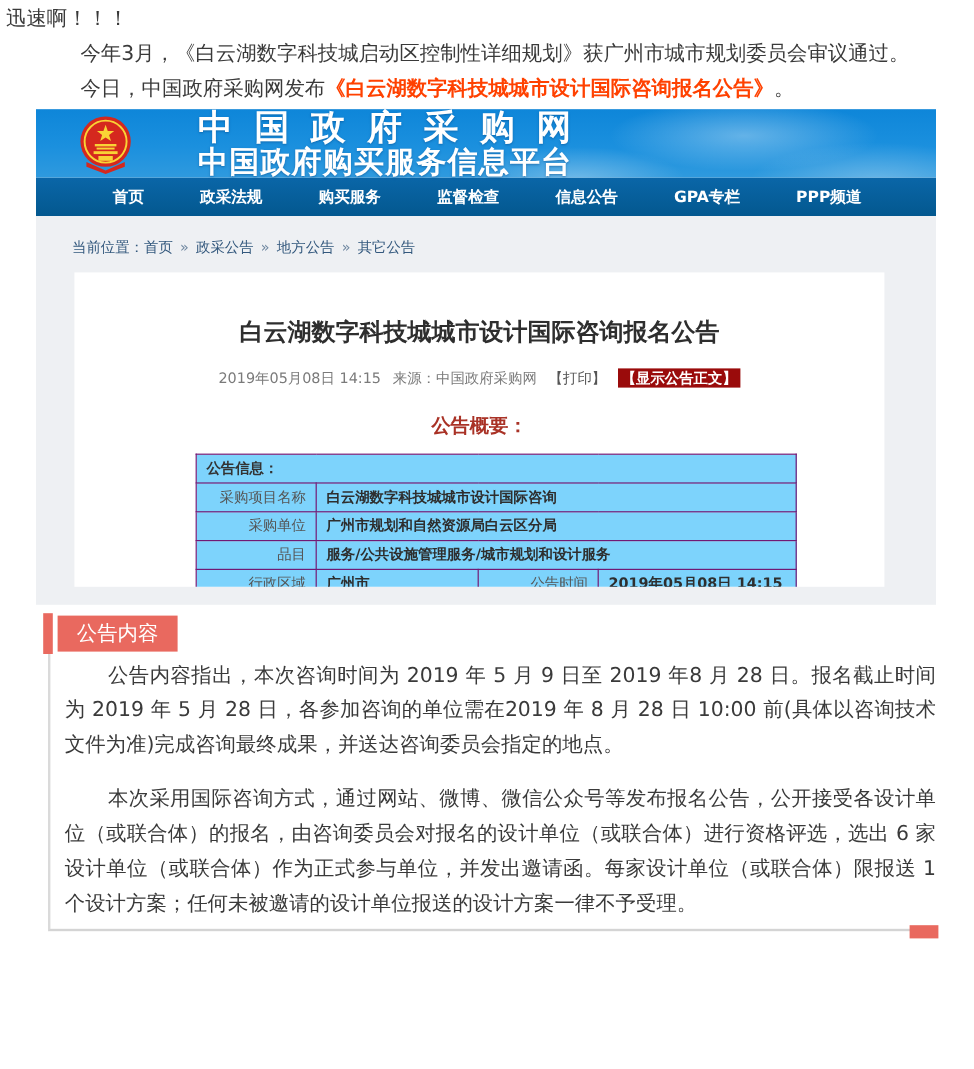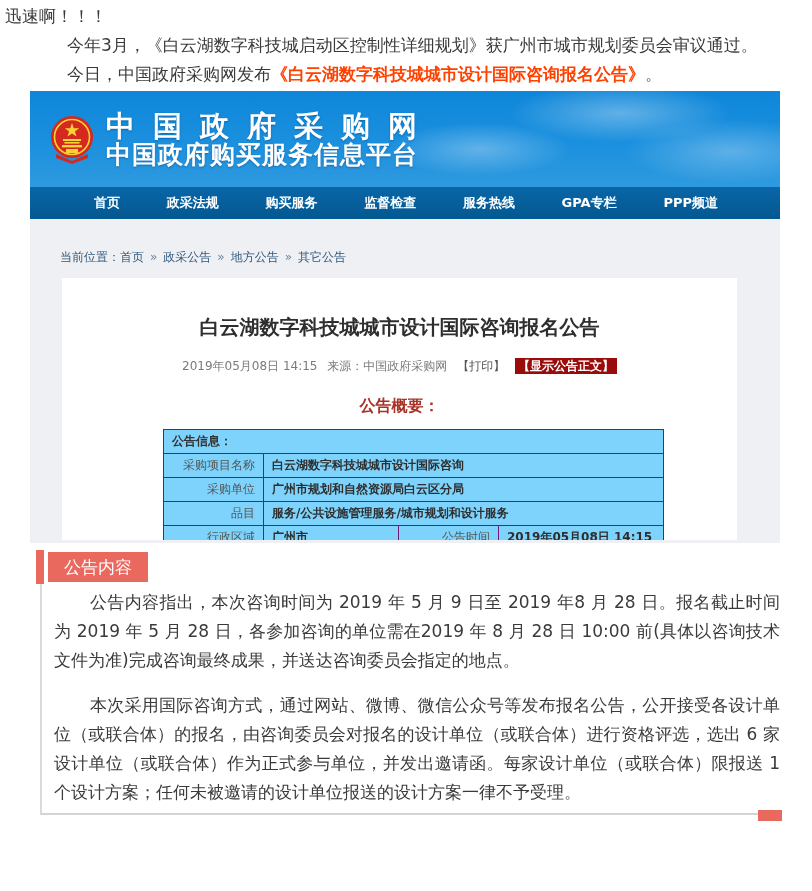--- a/index.html
+++ b/index.html
@@ -11,36 +11,36 @@
   .headline { text-align:left; line-height:26px; }
   .intro p.ip { line-height:28px; text-indent:62px; margin-top:2px; text-align:justify; }
   .intro p.ip2 { line-height:26px; }
   .red-link { color:#FF4100; font-weight:bold; cursor:pointer; }
 
   
   .shot { width:750px; margin-left:30px; margin-top:4px; background:#EEF0F3; }
   .topbar { height:26px; background:linear-gradient(180deg,#2e86cd,#1a6db5); color:#fff;
             font-size:11px; display:flex; align-items:center; justify-content:space-between;
             padding:0 22px 0 18px; }
-  .masthead { height:96px; position:relative; display:flex; align-items:center; padding-left:20px;
+  .masthead { height:57px; position:relative; display:flex; align-items:center; padding-left:36px;
       background:
         radial-gradient(ellipse 130px 38px at 450px 58px, rgba(255,255,255,.30), transparent 70%),
         radial-gradient(ellipse 160px 42px at 590px 22px, rgba(255,255,255,.33), transparent 70%),
         radial-gradient(ellipse 150px 46px at 700px 60px, rgba(255,255,255,.28), transparent 70%),
-        linear-gradient(180deg,#0E86D9 0%, #1b90de 55%, #2f9ade 100%); }
+        linear-gradient(180deg,#0E86D9 0%, #1b90de 55%, #2f9ade 100%); gap: 43px; }
   .emblem { width:44px; height:50px; flex:0 0 auto; }
   .logo-text { color:#fff; margin-left:12px; text-shadow:0 1px 2px rgba(0,60,120,.45); }
   .logo-l1 { font-size:29px; font-weight:bold; letter-spacing:18px; line-height:30px; white-space:nowrap; }
   .logo-l2 { font-size:25px; font-weight:bold; letter-spacing:1px; line-height:27px; white-space:nowrap; }
   .logo-l3 { font-size:16px; font-weight:bold; letter-spacing:2px; text-align:center; line-height:18px; }
   .navbar { height:32px; background:linear-gradient(180deg,#0a66a8,#03588f); display:flex;
             align-items:center; justify-content:space-between; padding:0 62px 0 64px; }
   .nav-item { color:#fff; font-size:13px; font-weight:bold; cursor:pointer; white-space:nowrap; }
 
-  .site-body { height:324px; overflow:hidden; padding-top:30px; }
+  .site-body { height:324px; overflow:hidden; padding-top:18px; }
   .crumbs { font-size:12px; color:#33587d; padding-left:30px; }
   .crumbs .sep { color:#6f87a0; margin:0 6px; }
   .crumb-link { cursor:pointer; }
 
   .card { background:#fff; width:675px; margin-left:32px; margin-top:12px; height:262px;
           overflow:hidden; }
   .art-title { text-align:center; font-size:20px; font-weight:bold; color:#2e2e2e; padding-top:36px; }
   .dateline { text-align:center; font-size:12px; color:#7a7a7a; margin-top:17px; }
   .dateline span { margin:0 3px; }
   .print-link { color:#555; cursor:pointer; }
@@ -92,21 +92,21 @@
       <div class="logo-l1">中国政府采购网</div>
       <div class="logo-l2">中国政府购买服务信息平台</div>
     </div>
   </div>
 
   <div class="navbar">
     <span class="nav-item">首页</span>
     <span class="nav-item">政采法规</span>
     <span class="nav-item">购买服务</span>
     <span class="nav-item">监督检查</span>
-    <span class="nav-item">服务热线</span>
+    <span class="nav-item">信息公告</span>
     <span class="nav-item">GPA专栏</span>
     <span class="nav-item">PPP频道</span>
   </div>
 
   <div class="site-body">
     <div class="crumbs">
       <span>当前位置：</span><span class="crumb-link">首页</span><span class="sep">»</span><span class="crumb-link">政采公告</span><span class="sep">»</span><span class="crumb-link">地方公告</span><span class="sep">»</span><span class="crumb-link">其它公告</span>
     </div>
 
     <div class="card">

